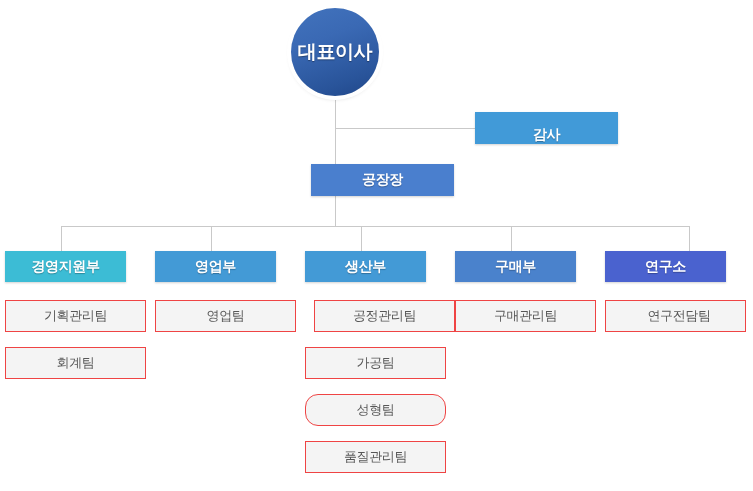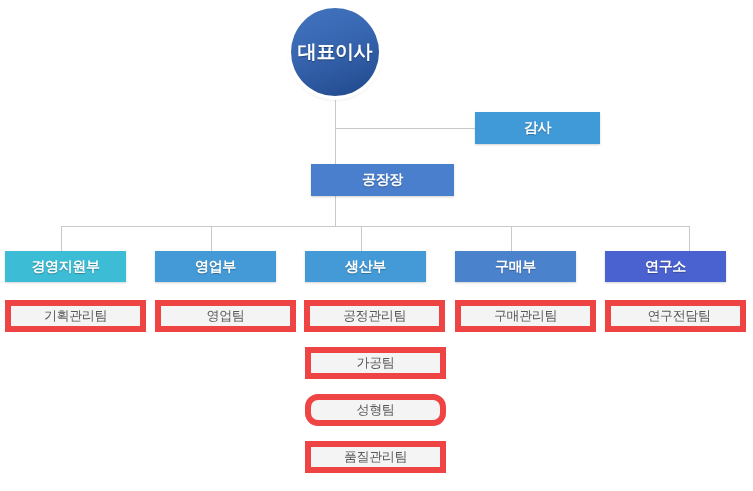--- a/index.html
+++ b/index.html
@@ -62,22 +62,23 @@
     color: #ffffff;
     font-size: 14px;
     font-weight: bold;
     letter-spacing: -0.4px;
     text-shadow: 0 1px 1px rgba(0,0,0,0.28);
   }
 
   .auditor-node {
     left: 475px;
     top: 112px;
-    width: 125px;
+    width: 143px;
     height: 32px;
+    align-items: flex-end;
   }
   .plant-node {
     left: 275px;
     top: 164px;
     width: 143px;
     height: 32px;
     margin-left: 36px;
   }
 
   
@@ -87,21 +88,21 @@
     height: 31px;
   }
 
   
   .team-node {
     position: absolute;
     width: 141px;
     height: 32px;
     box-sizing: border-box;
     background: #f4f4f4;
-    border: 6px solid #ef4444;
+    border: 1px solid #ef4444;
     display: flex;
     align-items: center;
     justify-content: center;
   }
   .team-node .node-label {
     color: #575757;
     font-size: 13px;
     letter-spacing: -0.4px;
   }
 </style>
@@ -144,26 +145,29 @@
   <div class="box-node dept-node" style="left:455px; background:#4a82cc;">
     <span class="node-label">구매부</span>
   </div>
   <div class="box-node dept-node" style="left:605px; background:#4a62cf;">
     <span class="node-label">연구소</span>
   </div>
 
   <div class="team-node" style="left:5px; top:300px;">
     <span class="node-label">기획관리팀</span>
   </div>
+  <div class="team-node" style="left:5px; top:347px;">
+    <span class="node-label">회계팀</span>
+  </div>
 
   <div class="team-node" style="left:155px; top:300px;">
     <span class="node-label">영업팀</span>
   </div>
 
-  <div class="team-node" style="left:304px; top:300px;">
+  <div class="team-node" style="left:314px; top:300px;">
     <span class="node-label">공정관리팀</span>
   </div>
   <div class="team-node" style="left:305px; top:347px;">
     <span class="node-label">가공팀</span>
   </div>
   <div class="team-node" style="left:305px; top:394px;border-radius:13px;">
     <span class="node-label">성형팀</span>
   </div>
   <div class="team-node" style="left:305px; top:441px;">
     <span class="node-label">품질관리팀</span>

